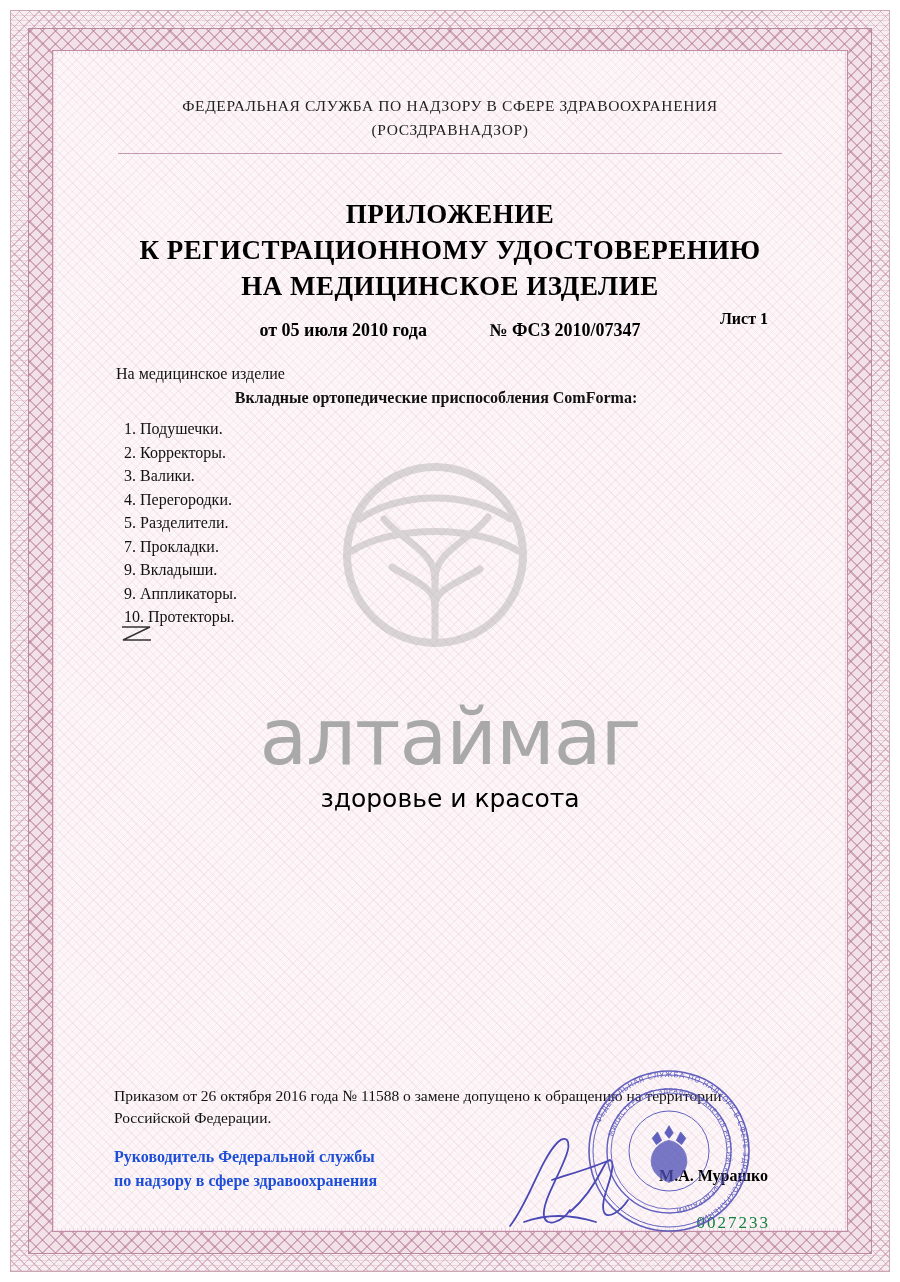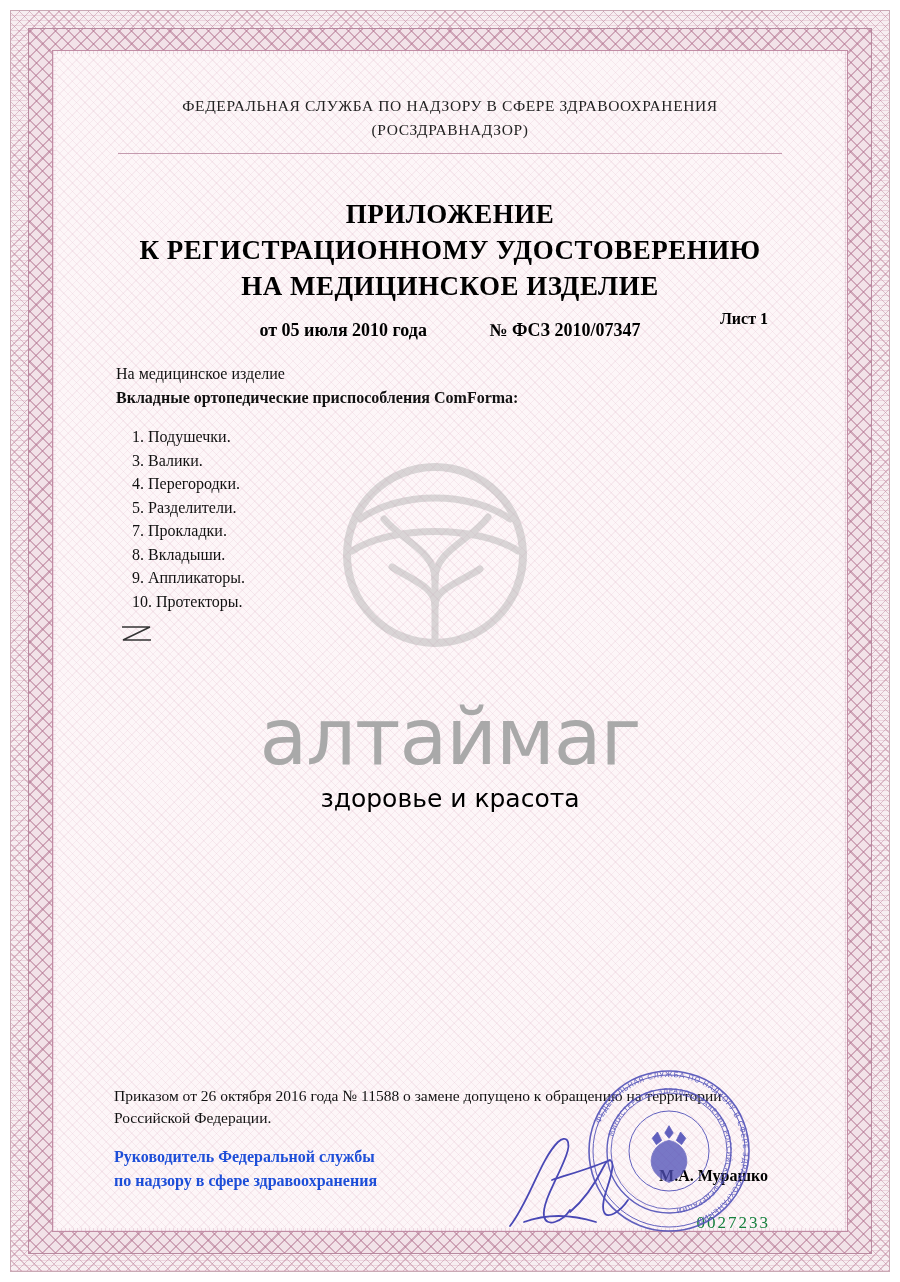--- a/index.html
+++ b/index.html
@@ -141,23 +141,23 @@
 
   .body-block {
     position: absolute;
     left: 116px; top: 357px;
     width: 640px;
     font-size: 16px;
     color: #111;
     line-height: 1.47;
   }
   .body-block .lead { }
-  .body-block .device { font-weight: bold; }
+  .body-block .device { font-weight: bold; text-align: center; }
   .body-block ol {
-    margin: 16px; padding: 0; list-style: none;
+    margin: 8px; padding: 0; list-style: none;
   }
   .body-block ol li { white-space: nowrap; }
 
   .scribble {
     position: absolute;
     left: 120px; top: 618px;
     width: 34px; height: 22px;
   }
 
   .footer-order {
@@ -254,25 +254,26 @@
       <span>№  ФСЗ 2010/07347</span>
     </div>
 
     <div class="sheet">Лист 1</div>
 
     <div class="body-block">
       <div class="lead">На медицинское изделие</div>
       <div class="device">Вкладные ортопедические приспособления ComForma:</div>
       <ol>
         <li>1. Подушечки.</li>
+        <li>2. Корректоры.</li>
         <li>3. Валики.</li>
         <li>4. Перегородки.</li>
         <li>5. Разделители.</li>
         <li>7. Прокладки.</li>
-        <li>8. Вкладыши.</li>
+        <li>9. Вкладыши.</li>
         <li>9. Аппликаторы.</li>
         <li>10. Протекторы.</li>
       </ol>
     </div>
 
     <div class="scribble">
       <svg viewBox="0 0 34 22" width="34" height="22" aria-hidden="true">
         <path d="M2 4 L30 4 L3 17 L31 17" fill="none" stroke="#333" stroke-width="1.4"></path>
       </svg>
     </div>

